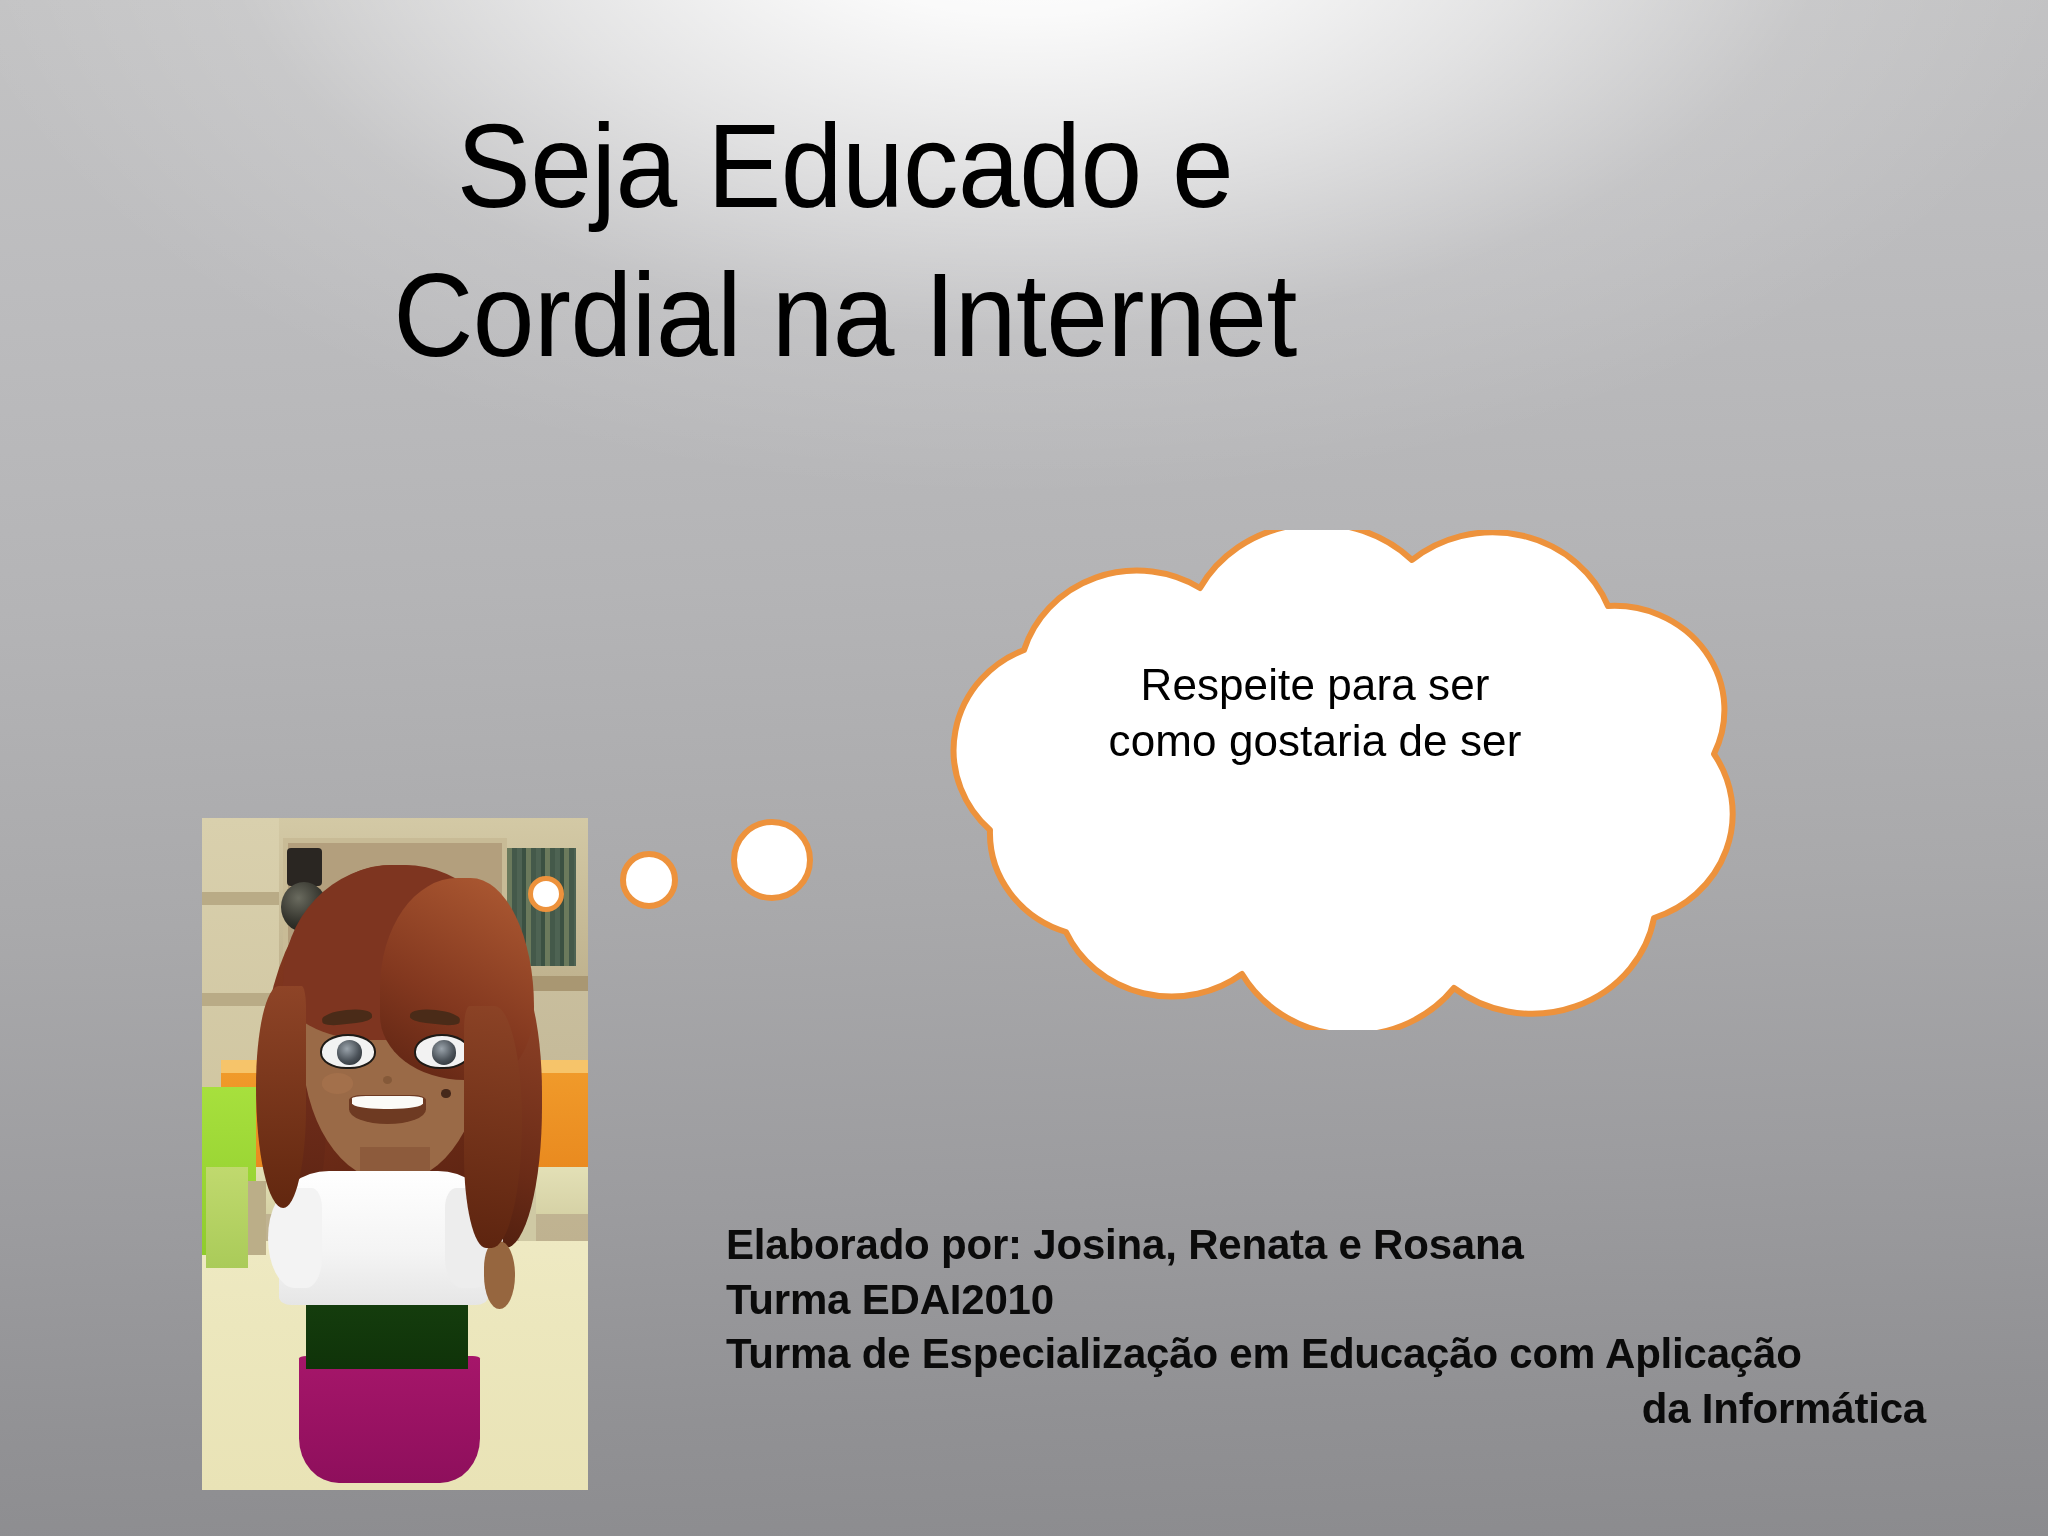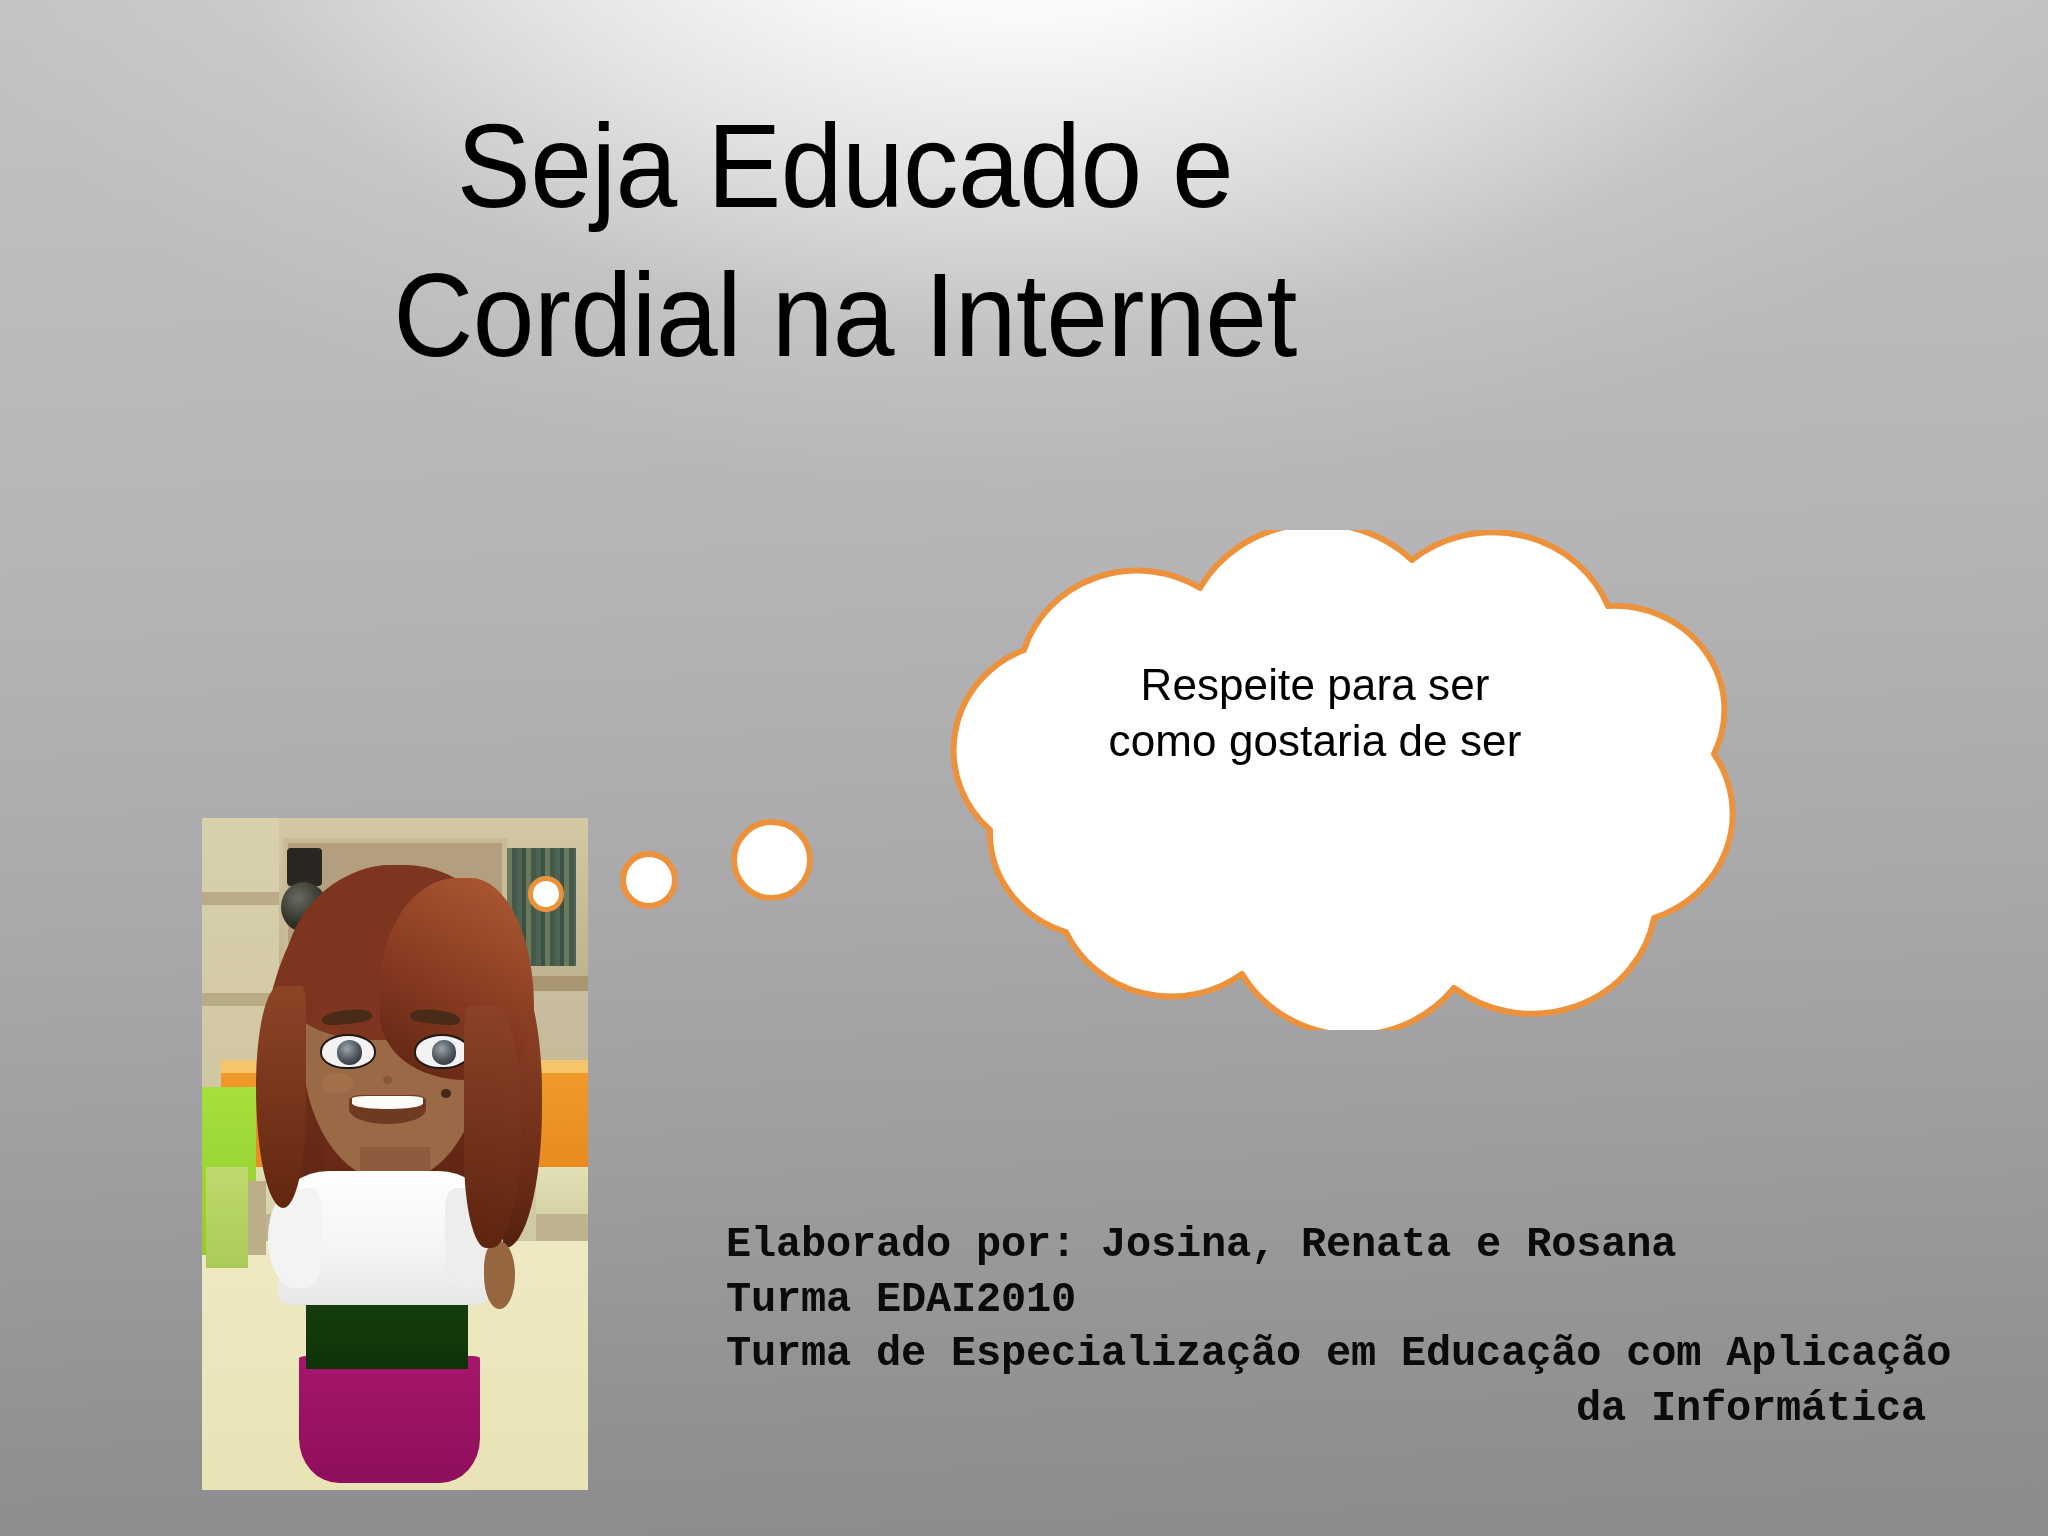--- a/index.html
+++ b/index.html
@@ -202,21 +202,21 @@
   }
   #cloud-text span { display: block; }
 
   
   #credits {
     position: absolute;
     left: 726px;
     top: 1218px;
     width: 1200px;
     color: #0b0b0b;
-    font-family: Liberation Mono, monospace;
+    font-family: Liberation Sans, sans-serif;
     font-weight: bold;
     font-size: 42px;
     line-height: 1.30;
     letter-spacing: -0.2px;
   }
   #credits .cline { display: block; white-space: nowrap; }
   #credits .cline.indent { padding-left: 14px; text-align: right; }
 </style>
 </head>
 <body>

